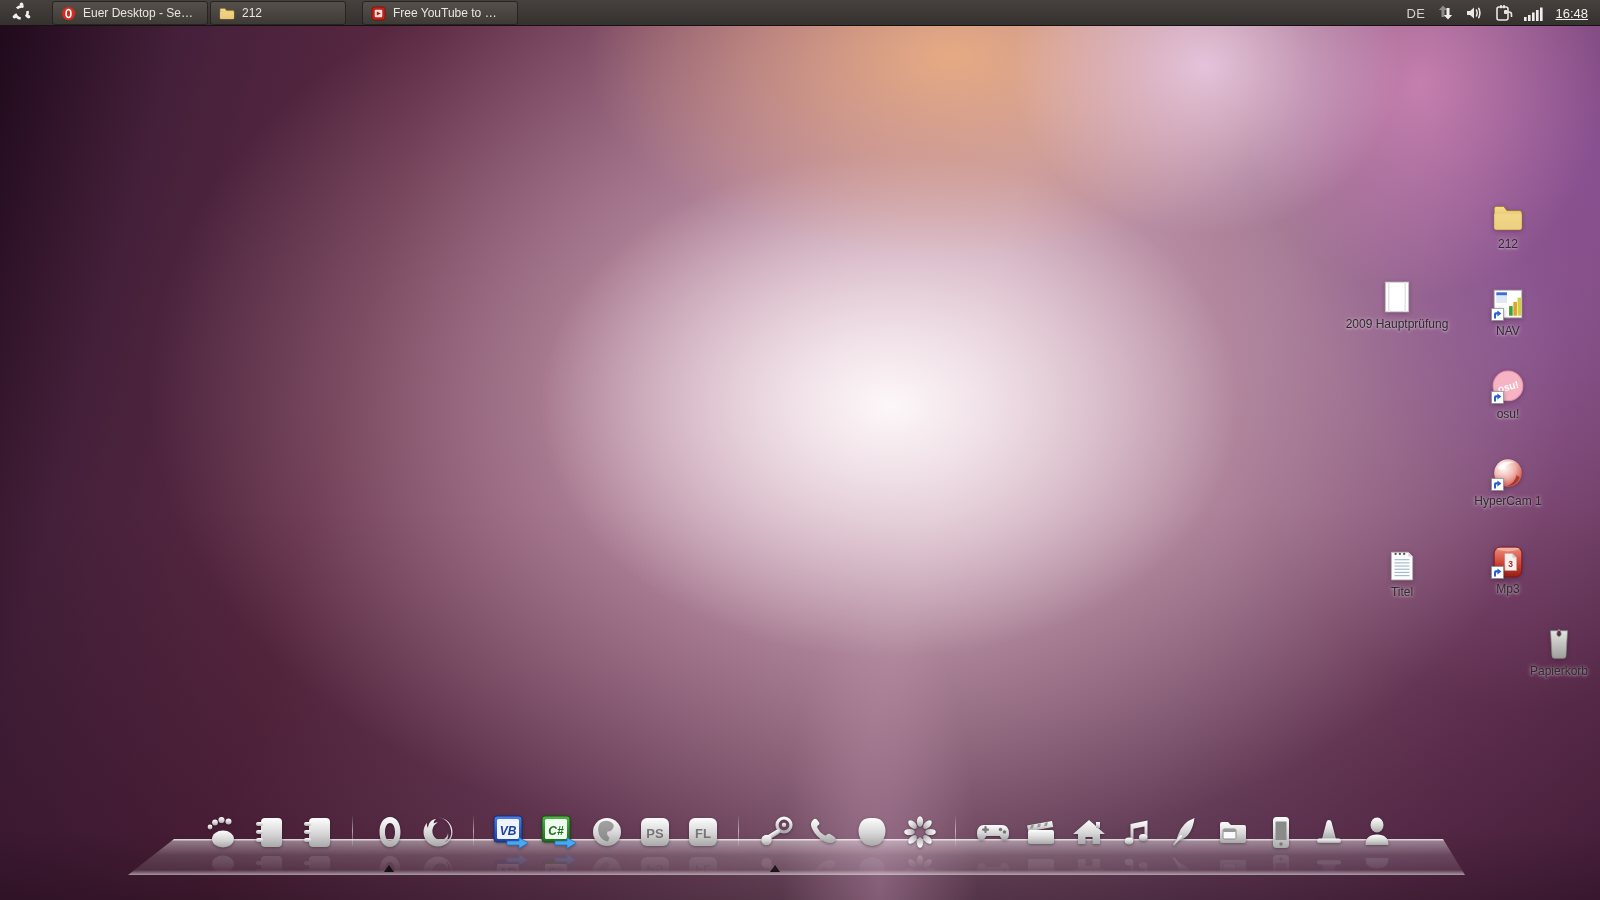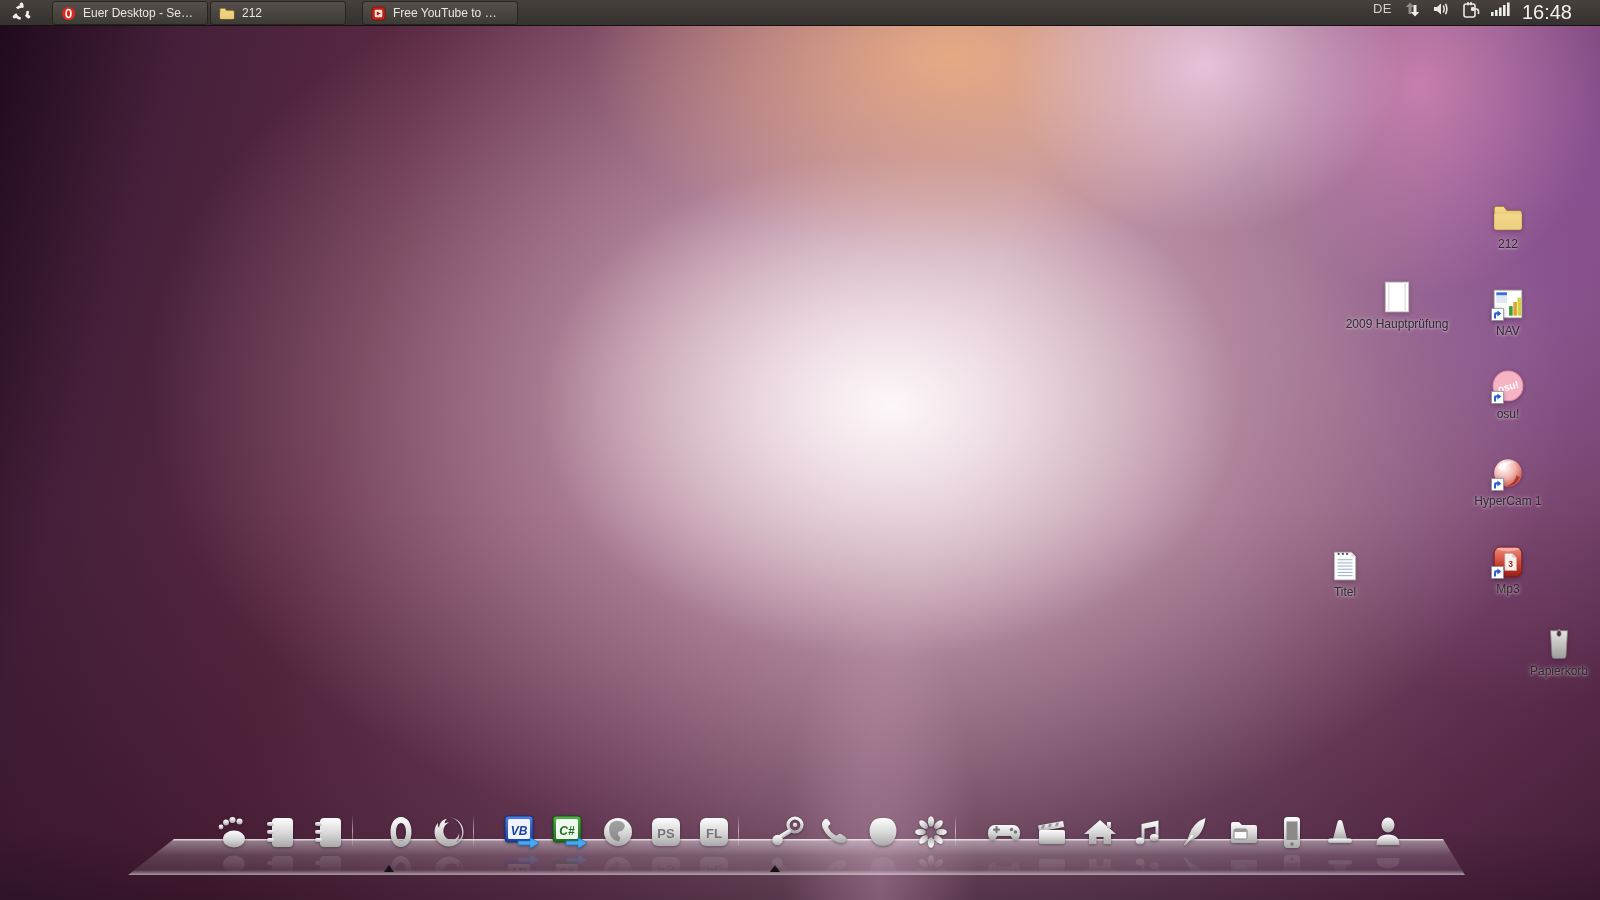--- a/index.html
+++ b/index.html
@@ -27,43 +27,43 @@
     border-bottom:1px solid #15120f;
     display:flex; align-items:center; z-index:50; }
   .panel-logo { width:26px; height:26px; display:flex; align-items:center; justify-content:center; margin:0 18px 0 8px; }
   .win-btn { height:24px; margin:1px 2px 0 0; padding:0 12px 0 8px; min-width:148px; max-width:156px;
     display:flex; align-items:center; gap:7px;
     background:linear-gradient(#55504b, #3e3a36);
     border:1px solid #262320; border-radius:3px;
     color:#e9e6e2; font-size:12px; white-space:nowrap; overflow:hidden; cursor:default; }
   .win-btn .wb-label { overflow:hidden; text-overflow:ellipsis; }
   .wb-gap { width:14px; }
-  .tray { margin-left:auto; display:flex; align-items:flex-start; gap:11px; padding-right:28px; color:#dcdad6; }
+  .tray { margin-left:auto; display:flex; align-items:flex-end; gap:11px; padding-right:12px; color:#dcdad6; }
   .tray .kbd { font-size:13px; letter-spacing:0.5px; color:#d4d2ce; }
-  .tray .clock { font-size:20px; color:#f2f0ee; }
+  .tray .clock { font-size:13px; color:#f2f0ee;text-decoration:underline; }
 
   
   .desk-icon { position:absolute; width:112px; text-align:center; cursor:default; }
   .di-img { width:34px; height:34px; margin:0 auto; position:relative; }
   .di-img svg { display:block; filter:drop-shadow(0 1px 2px rgba(40,10,40,0.35)); }
   .di-label { margin-top:3px; font-size:12px; color:#2e2a2d;
     text-shadow:0 0 4px rgba(255,255,255,0.55), 0 1px 2px rgba(255,255,255,0.35); line-height:1.3; }
   .shortcut-ov { position:absolute; left:0; bottom:0; width:13px; height:13px; }
 
   
   .dock-shelf { position:absolute; left:128px; top:839px; width:1337px; height:36px;
     clip-path:polygon(46px 0, 1315px 0, 1337px 36px, 0 36px);
     background:linear-gradient(to bottom,
       rgba(255,255,255,0.80) 0px, rgba(255,255,255,0.80) 1px,
       rgba(255,255,255,0.42) 2px, rgba(255,255,255,0.16) 45%,
       rgba(255,255,255,0.10) 86%, rgba(255,255,255,0.55) 100%); }
   .dock-items { position:absolute; left:150px; top:804px; width:1295px; height:48px;
     display:flex; align-items:flex-end; justify-content:center; z-index:10; }
   .dock-item { position:relative; width:48px; height:48px; }
-  .dock-item .icon { position:absolute; left:16px; bottom:0; width:40px; height:40px; }
+  .dock-item .icon { position:absolute; left:5px; bottom:0; width:40px; height:40px; }
   .dock-item .icon svg { display:block; filter:drop-shadow(0 1px 1.5px rgba(30,10,30,0.45)); }
   .dock-item .icon.reflection { bottom:auto; top:47px; transform:scaleY(-1); opacity:0.30;
     -webkit-mask-image:linear-gradient(to top, rgba(0,0,0,0.9), rgba(0,0,0,0) 55%);
     mask-image:linear-gradient(to top, rgba(0,0,0,0.9), rgba(0,0,0,0) 55%); }
   .dock-item .icon.reflection svg { filter:none; }
   .dock-sep { width:1px; height:30px; margin:0 12px 6px 12px;
     background:linear-gradient(rgba(255,255,255,0.05), rgba(255,255,255,0.55), rgba(255,255,255,0.1)); }
   .run-ind { position:absolute; left:50%; top:61px; width:0; height:0; margin-left:-5px;
     border-left:5px solid transparent; border-right:5px solid transparent; border-bottom:7px solid #141114; }
   text { font-family:"Liberation Sans", sans-serif; }
@@ -253,21 +253,21 @@
         <path d="M6 10 Q12 2 22 5 Q14 6 10 13 Z" fill="#ffffff" opacity="0.75"></path>
         <path d="M27 19 Q24 27 15 27.5 Q23 24 24 17 Z" fill="#8e130c" opacity="0.6"></path>
       </svg>
     <svg class="shortcut-ov" width="13" height="13" viewBox="0 0 13 13">
         <use href="#sc-arrow"></use>
       </svg>
   </div>
   <div class="di-label">HyperCam 1</div>
 </div>
 
-<div class="desk-icon" style="left:1289px; top:548px">
+<div class="desk-icon" style="left:1346px; top:548px">
   <div class="di-img">
     <svg width="34" height="34" viewBox="0 0 32 32">
         <path d="M6 4 L22 4 L26 8 L26 30 L6 30 Z" fill="#fcfcfc" stroke="#b6b4b2" stroke-width="0.8"></path>
         <path d="M22 4 L26 8 L22 8 Z" fill="#dcdad8"></path>
         <g stroke="#9fb6c8" stroke-width="1">
           <line x1="9" y1="11" x2="23" y2="11"></line>
           <line x1="9" y1="14" x2="23" y2="14"></line>
           <line x1="9" y1="17" x2="23" y2="17"></line>
           <line x1="9" y1="20" x2="23" y2="20"></line>
           <line x1="9" y1="23" x2="23" y2="23"></line>

